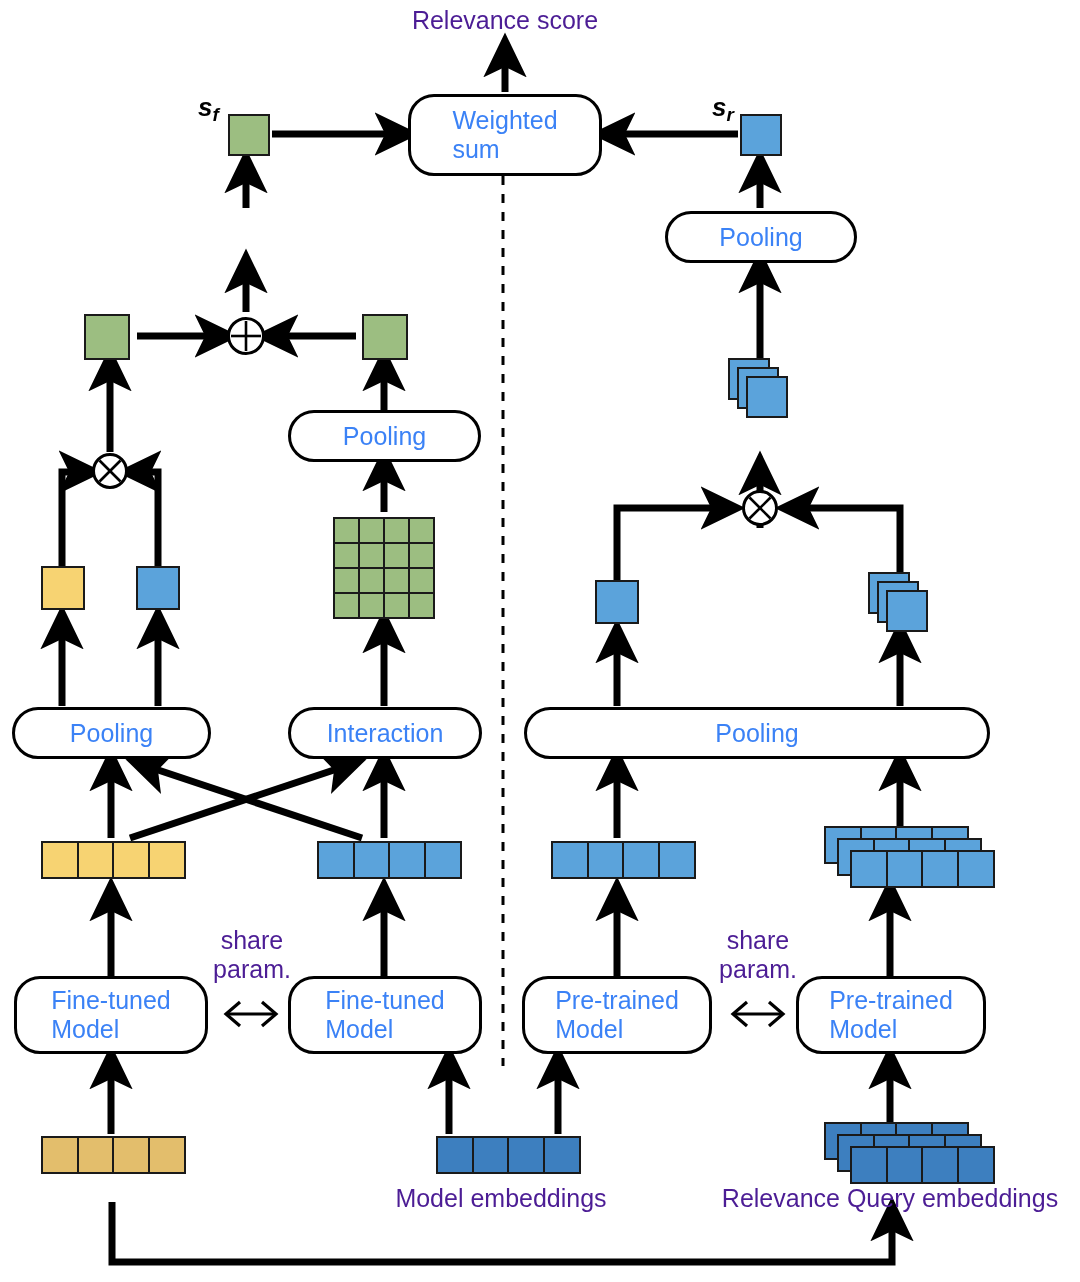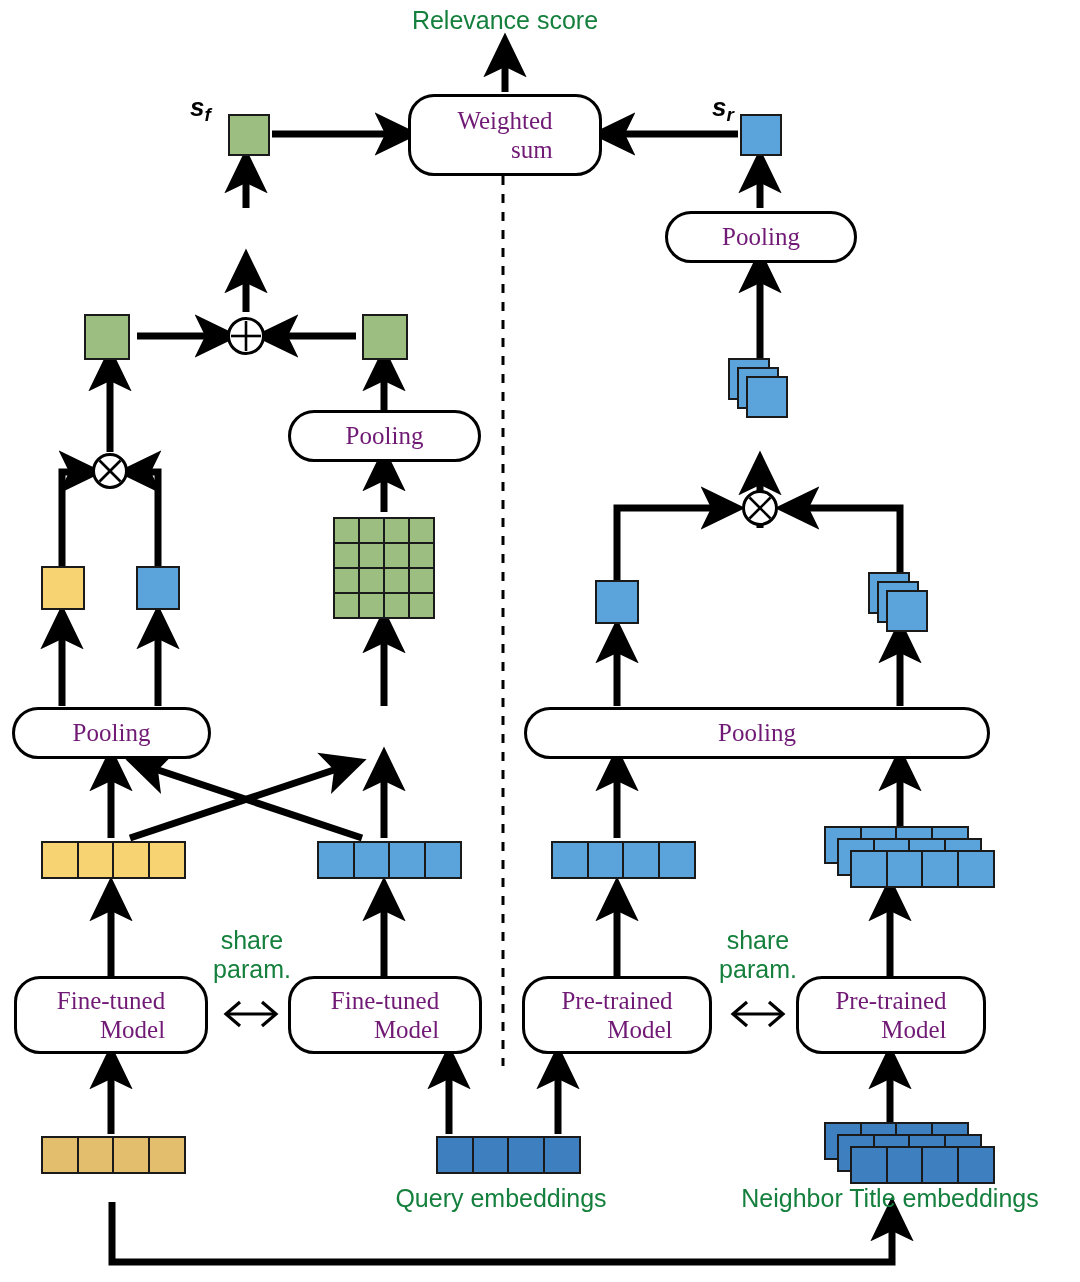--- a/index.html
+++ b/index.html
@@ -8,30 +8,29 @@
   #stage{position:relative;width:1080px;height:1282px;overflow:hidden;background:#fff;}
   #svg-layer{position:absolute;left:0;top:0;width:1080px;height:1282px;}
   .node{position:absolute;box-sizing:border-box;}
 
   
   .pbox{
     border:3.5px solid #000;
     border-radius:26px;
     background:#fff;
     display:flex;align-items:center;justify-content:center;
-    text-align:right;
+    text-align:left;
     font-size:25px;
     line-height:1.12;
-    color:#701a75;
-    font-family:Liberation Serif, serif;
+    color:#3b82f6;
   }
   .pbox.two-line{line-height:1.18;}
 
   
-  .tlabel{position:absolute;font-size:25px;color:#15803d;white-space:nowrap;text-align:center;}
+  .tlabel{position:absolute;font-size:25px;color:#4c1d95;white-space:nowrap;text-align:center;}
   .mlabel{position:absolute;font-size:26px;font-style:italic;font-weight:bold;color:#000;white-space:nowrap;}
   .mlabel .sub{font-size:19px;vertical-align:-0.28em;font-style:italic;font-weight:bold;}
   .sq{position:absolute;box-sizing:border-box;border:2.5px solid #1a1a1a;}
 
   
   .vec{position:absolute;display:flex;box-sizing:border-box;}
   .vec > i{display:block;box-sizing:border-box;border:2.5px solid #1a1a1a;margin-left:-2.5px;}
   .vec > i:first-child{margin-left:0;}
 
   
@@ -160,21 +159,21 @@
 
   <div class="tlabel" style="left:0;top:6px;width:1010px;">Relevance score</div>
 
   <div class="node pbox two-line" style="left:408px;top:94px;width:194px;height:82px;">
     <div>
       <div>Weighted</div>
       <div>sum</div>
     </div>
   </div>
 
-  <div class="mlabel" style="left:190px;top:92px;text-align:center;">
+  <div class="mlabel" style="left:198px;top:92px;text-align:center;">
     <span>s</span><span class="sub">f</span>
   </div>
   <div class="sq" style="left:228px;top:114px;width:42px;height:42px;background:#9CBE81;"></div>
 
   <div class="mlabel" style="left:712px;top:92px;">
     <span>s</span><span class="sub">r</span>
   </div>
   <div class="sq" style="left:740px;top:114px;width:42px;height:42px;background:#5BA3DB;"></div>
 
 
@@ -242,20 +241,23 @@
 
   <div class="stack" style="left:868px;top:572px;width:72px;height:64px;">
     <div class="layer sq" style="left:0;top:0;width:42px;height:42px;background:#5BA3DB;"></div>
     <div class="layer sq" style="left:9px;top:9px;width:42px;height:42px;background:#5BA3DB;"></div>
     <div class="layer sq" style="left:18px;top:18px;width:42px;height:42px;background:#5BA3DB;"></div>
   </div>
 
   <div class="node pbox" style="left:12px;top:707px;width:199px;height:52px;">
     <span>Pooling</span>
   </div>
+  <div class="node pbox" style="left:288px;top:707px;width:194px;height:52px;">
+    <span>Interaction</span>
+  </div>
 
   <div class="node pbox" style="left:524px;top:707px;width:466px;height:52px;">
     <span>Pooling</span>
   </div>
 
   <div class="vec" style="left:41px;top:841px;">
     <i style="width:38px;height:38px;background:#F7D372"></i>
     <i style="width:38px;height:38px;background:#F7D372"></i>
     <i style="width:38px;height:38px;background:#F7D372"></i>
     <i style="width:38px;height:38px;background:#F7D372"></i>
@@ -336,21 +338,21 @@
     <i style="width:38px;height:38px;background:#E3BE6C"></i>
     <i style="width:38px;height:38px;background:#E3BE6C"></i>
   </div>
 
   <div class="vec" style="left:436px;top:1136px;">
     <i style="width:38px;height:38px;background:#3D7FBF"></i>
     <i style="width:38px;height:38px;background:#3D7FBF"></i>
     <i style="width:38px;height:38px;background:#3D7FBF"></i>
     <i style="width:38px;height:38px;background:#3D7FBF"></i>
   </div>
-  <div class="tlabel" style="left:387px;top:1184px;width:228px;">Query embeddings</div>
+  <div class="tlabel" style="left:387px;top:1184px;width:228px;">Model embeddings</div>
 
   <div class="stack" style="left:824px;top:1122px;width:176px;height:72px;">
     <div class="layer vec" style="left:0;top:0;">
       <i style="width:38px;height:38px;background:#3D7FBF"></i>
       <i style="width:38px;height:38px;background:#3D7FBF"></i>
       <i style="width:38px;height:38px;background:#3D7FBF"></i>
       <i style="width:38px;height:38px;background:#3D7FBF"></i>
     </div>
     <div class="layer vec" style="left:13px;top:12px;">
       <i style="width:38px;height:38px;background:#3D7FBF"></i>
@@ -358,16 +360,16 @@
       <i style="width:38px;height:38px;background:#3D7FBF"></i>
       <i style="width:38px;height:38px;background:#3D7FBF"></i>
     </div>
     <div class="layer vec" style="left:26px;top:24px;">
       <i style="width:38px;height:38px;background:#3D7FBF"></i>
       <i style="width:38px;height:38px;background:#3D7FBF"></i>
       <i style="width:38px;height:38px;background:#3D7FBF"></i>
       <i style="width:38px;height:38px;background:#3D7FBF"></i>
     </div>
   </div>
-  <div class="tlabel" style="left:712px;top:1184px;width:356px;">Neighbor Title embeddings</div>
+  <div class="tlabel" style="left:712px;top:1184px;width:356px;">Relevance Query embeddings</div>
 
 
 </div>
 
 </body></html>

